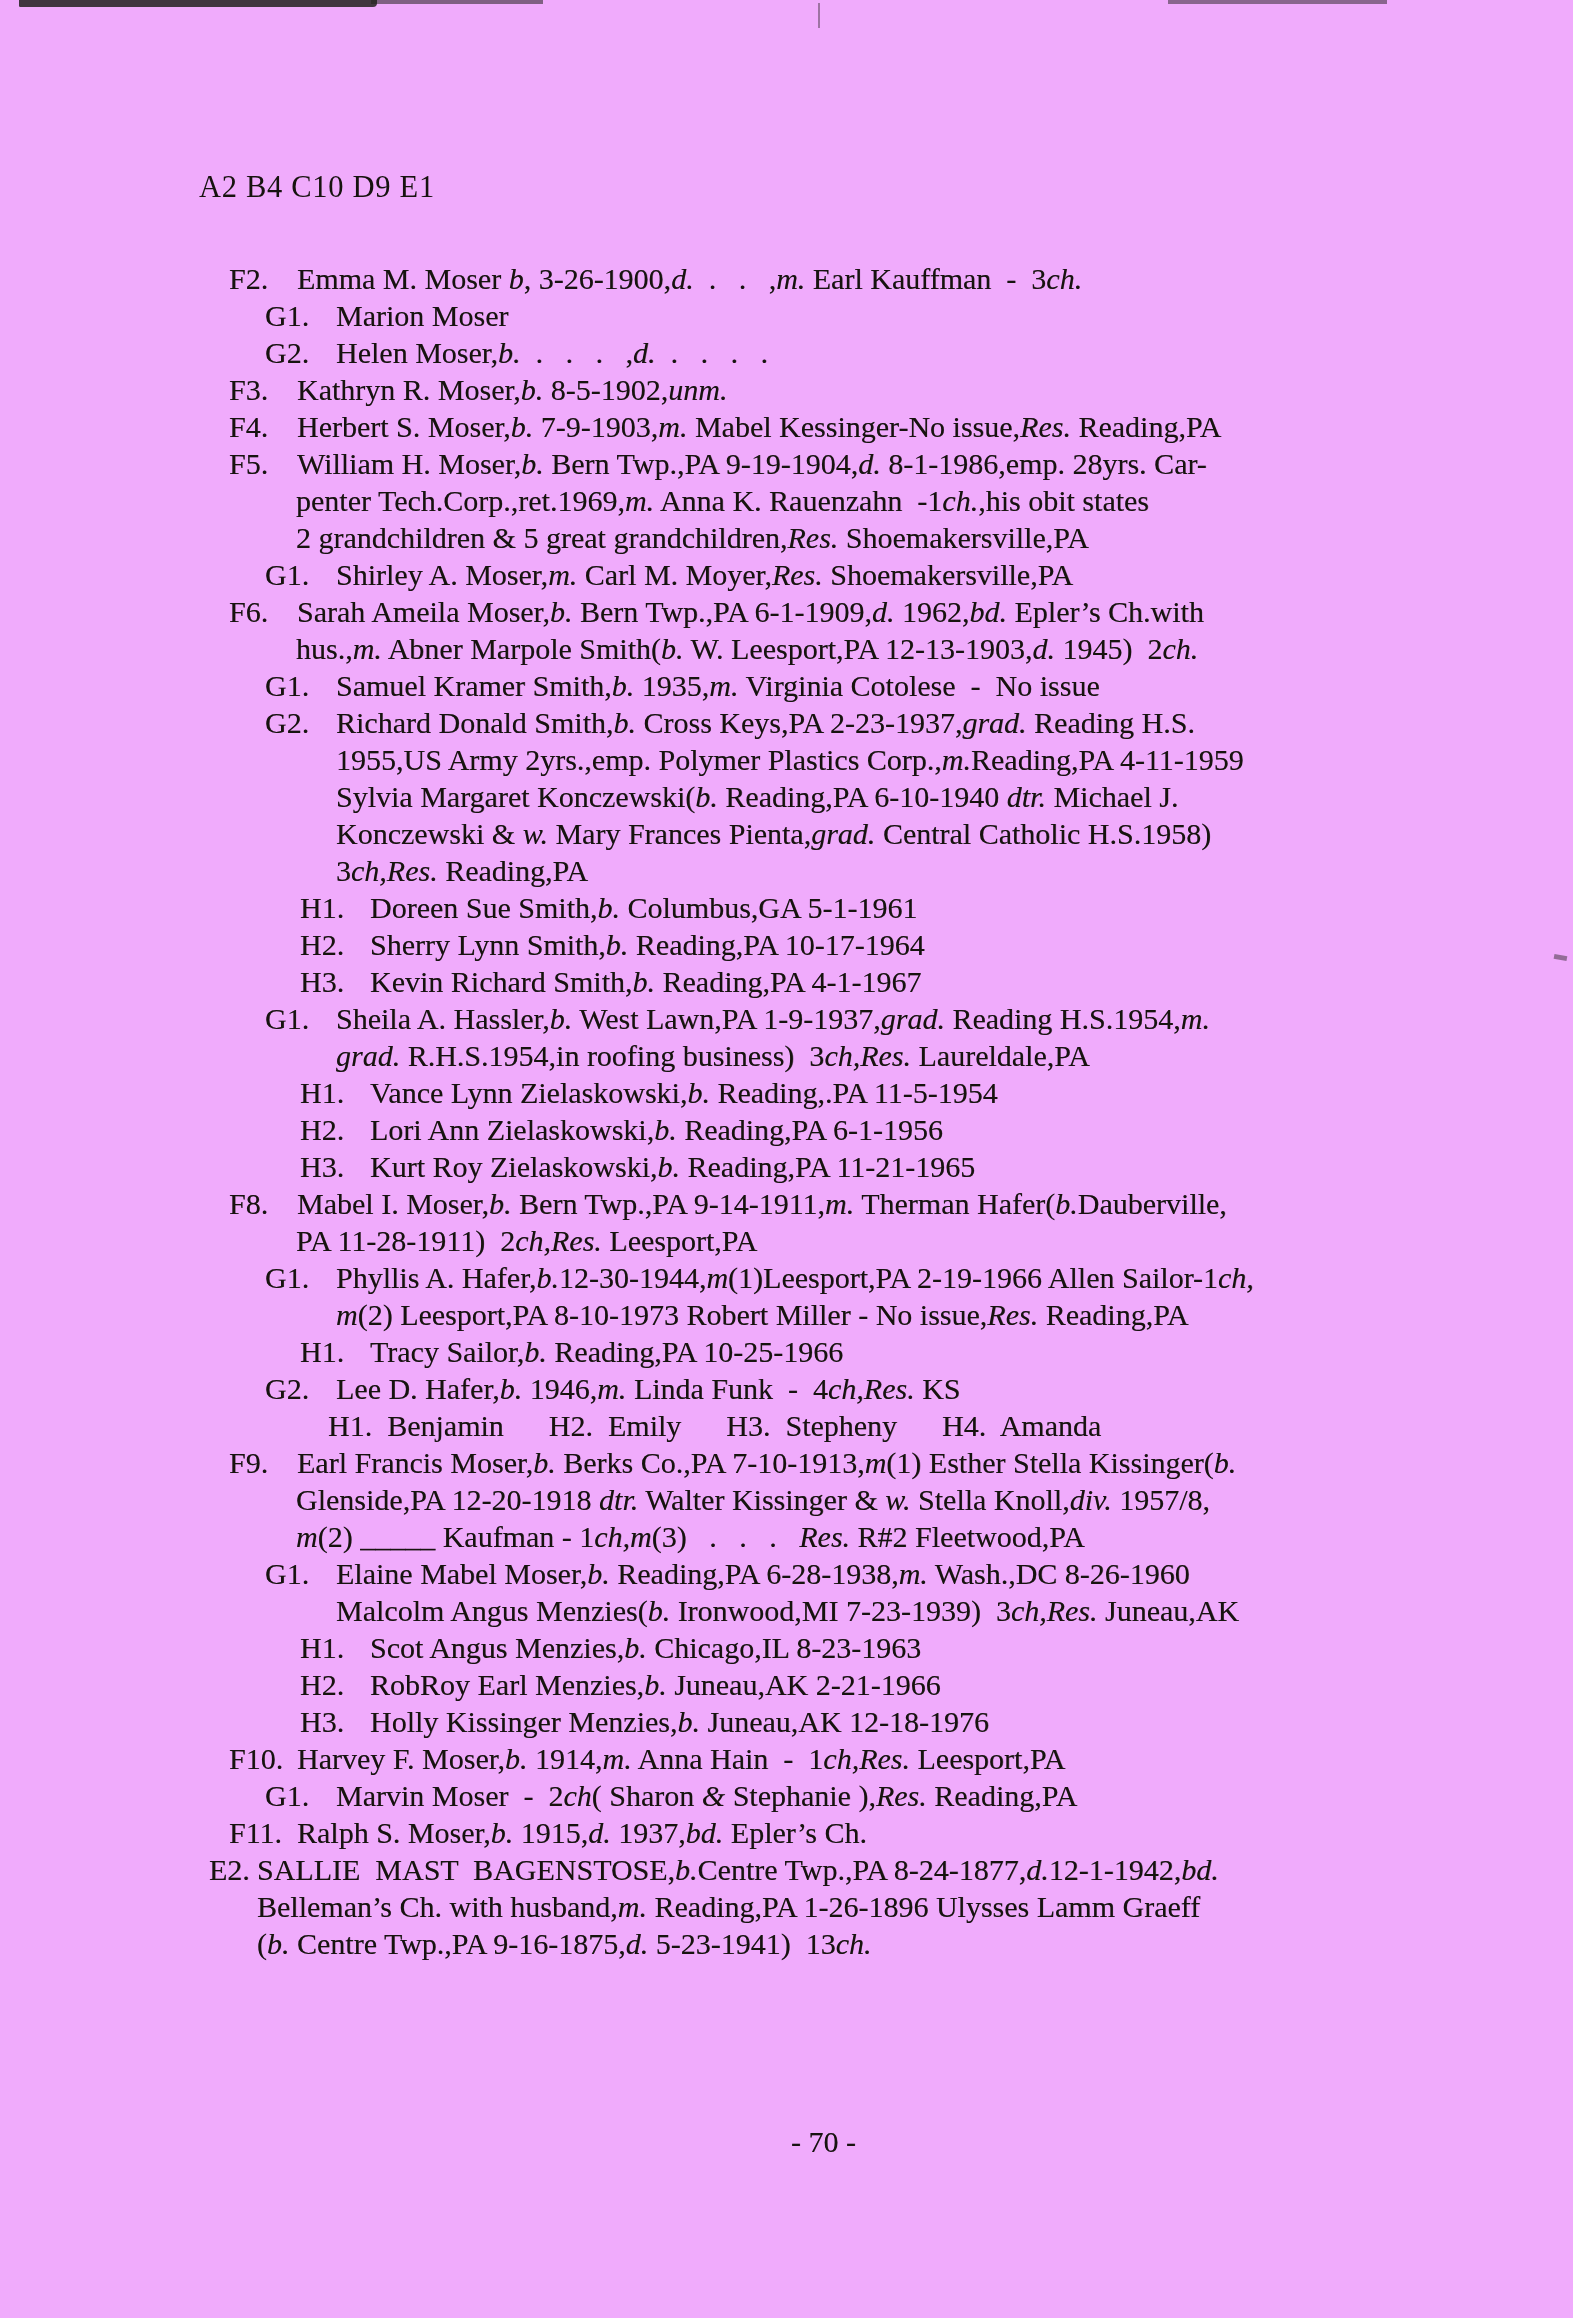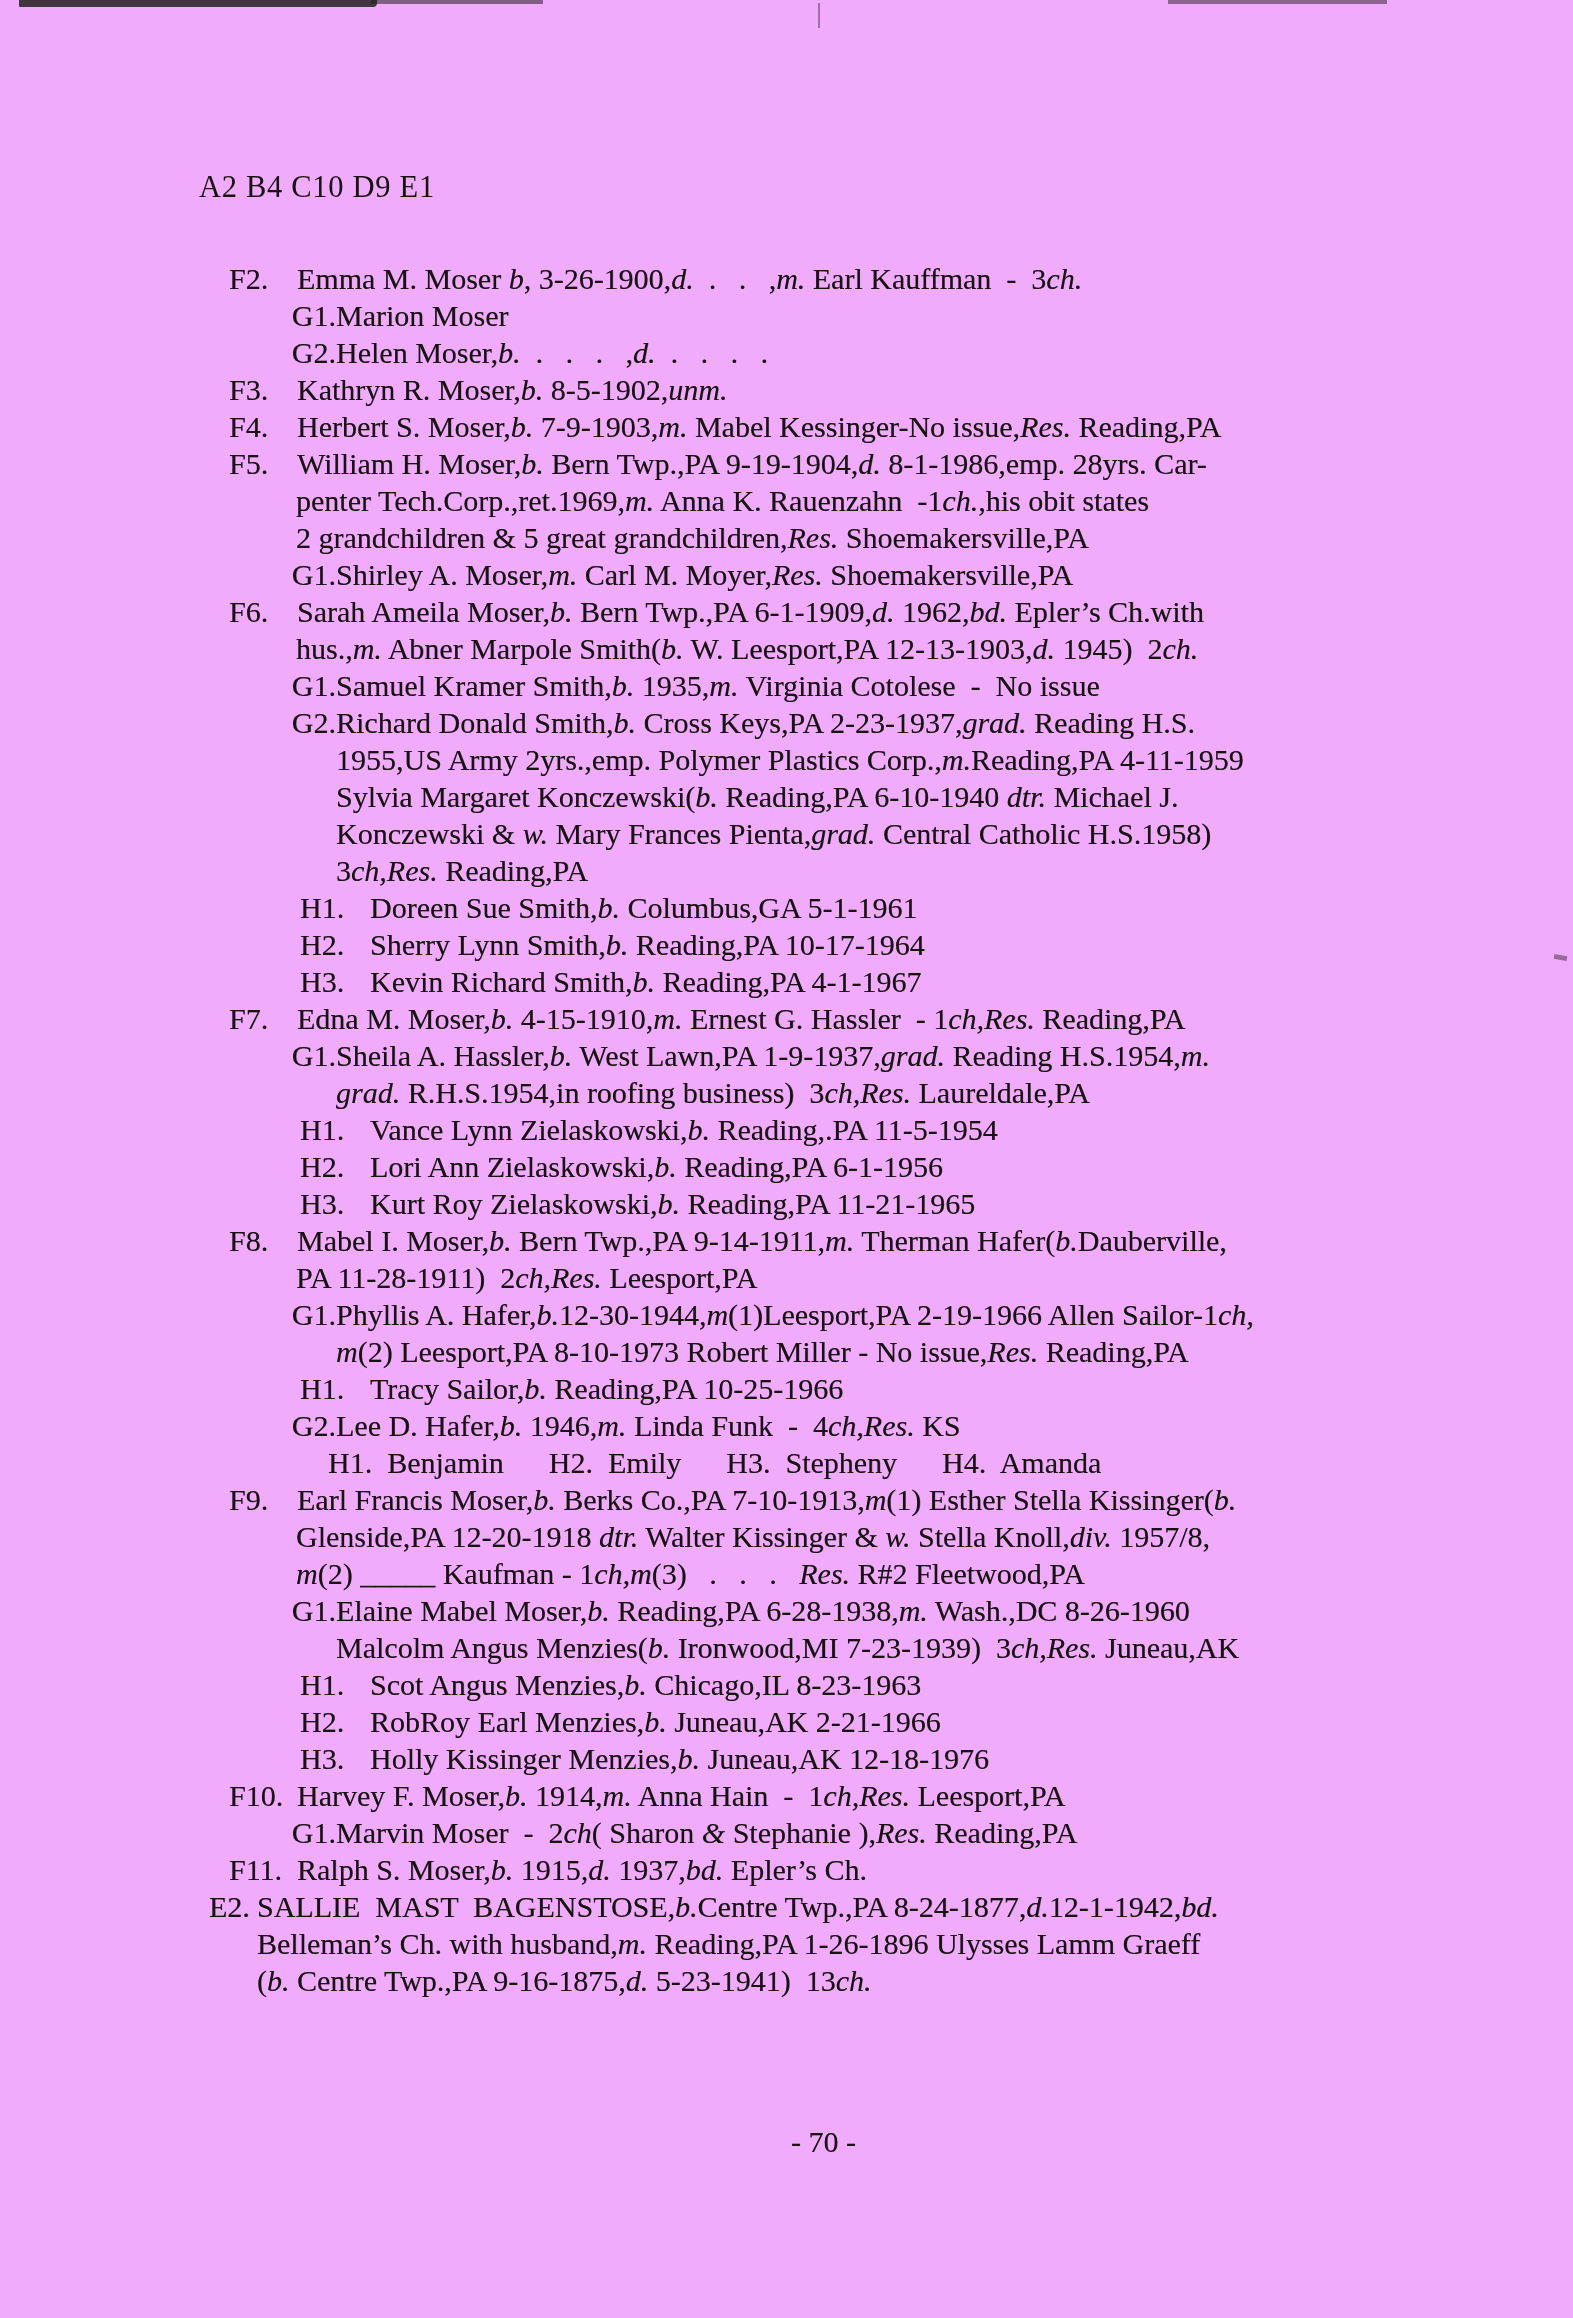--- a/index.html
+++ b/index.html
@@ -32,21 +32,21 @@
   .line{
     white-space:pre;
     height:37px;line-height:37px;
     font-size:30px;
     text-shadow:0.3px 0.3px 0.3px rgba(20,16,10,.45);
   }
   .it{font-style:italic;}
   .label{display:inline-block;}
   .e{margin-left:209px;}      .e .label{width:48px;}
   .f{margin-left:229px;}      .f .label{width:68px;}
-  .g{margin-left:265px;}      .g .label{width:71px;text-align:right;}
+  .g{margin-left:265px;}      .g .label{width:71px;}
   .h{margin-left:300px;}      .h .label{width:70px;}
   .e-cont{margin-left:257px;}
   .f-cont{margin-left:296px;}
   .g-cont{margin-left:336px;}
   .h-row{margin-left:328px;}
   .footer-number{
     position:absolute;left:0;top:2125px;width:1573px;
     text-align:center;font-size:30px;white-space:pre;
     text-shadow:0.3px 0.3px 0.3px rgba(20,16,10,.45);
     padding-left:37px;
@@ -78,21 +78,20 @@
       <div class="line f-cont"><span>hus.,</span><span class="it">m.</span><span> Abner Marpole Smith(</span><span class="it">b.</span><span> W. Leesport,PA 12-13-1903,</span><span class="it">d.</span><span> 1945)  2</span><span class="it">ch.</span></div>
       <div class="line g"><span class="label">G1.</span><span>Samuel Kramer Smith,</span><span class="it">b.</span><span> 1935,</span><span class="it">m.</span><span> Virginia Cotolese  -  No issue</span></div>
       <div class="line g"><span class="label">G2.</span><span>Richard Donald Smith,</span><span class="it">b.</span><span> Cross Keys,PA 2-23-1937,</span><span class="it">grad.</span><span> Reading H.S.</span></div>
       <div class="line g-cont"><span>1955,US Army 2yrs.,emp. Polymer Plastics Corp.,</span><span class="it">m.</span><span>Reading,PA 4-11-1959</span></div>
       <div class="line g-cont"><span>Sylvia Margaret Konczewski(</span><span class="it">b.</span><span> Reading,PA 6-10-1940 </span><span class="it">dtr.</span><span> Michael J.</span></div>
       <div class="line g-cont"><span>Konczewski &amp; </span><span class="it">w.</span><span> Mary Frances Pienta,</span><span class="it">grad.</span><span> Central Catholic H.S.1958)</span></div>
       <div class="line g-cont"><span>3</span><span class="it">ch,Res.</span><span> Reading,PA</span></div>
       <div class="line h"><span class="label">H1.</span><span>Doreen Sue Smith,</span><span class="it">b.</span><span> Columbus,GA 5-1-1961</span></div>
       <div class="line h"><span class="label">H2.</span><span>Sherry Lynn Smith,</span><span class="it">b.</span><span> Reading,PA 10-17-1964</span></div>
       <div class="line h"><span class="label">H3.</span><span>Kevin Richard Smith,</span><span class="it">b.</span><span> Reading,PA 4-1-1967</span></div>
-      <div class="line f"><span class="label">F7.</span><span>Edna M. Moser,</span><span class="it">b.</span><span> 4-15-1910,</span><span class="it">m.</span><span> Ernest G. Hassler  - 1</span><span class="it">ch,Res.</span><span> Reading,PA</span></div>
       <div class="line g"><span class="label">G1.</span><span>Sheila A. Hassler,</span><span class="it">b.</span><span> West Lawn,PA 1-9-1937,</span><span class="it">grad.</span><span> Reading H.S.1954,</span><span class="it">m.</span></div>
       <div class="line g-cont"><span class="it">grad.</span><span> R.H.S.1954,in roofing business)  3</span><span class="it">ch,Res.</span><span> Laureldale,PA</span></div>
       <div class="line h"><span class="label">H1.</span><span>Vance Lynn Zielaskowski,</span><span class="it">b.</span><span> Reading,.PA 11-5-1954</span></div>
       <div class="line h"><span class="label">H2.</span><span>Lori Ann Zielaskowski,</span><span class="it">b.</span><span> Reading,PA 6-1-1956</span></div>
       <div class="line h"><span class="label">H3.</span><span>Kurt Roy Zielaskowski,</span><span class="it">b.</span><span> Reading,PA 11-21-1965</span></div>
       <div class="line f"><span class="label">F8.</span><span>Mabel I. Moser,</span><span class="it">b.</span><span> Bern Twp.,PA 9-14-1911,</span><span class="it">m.</span><span> Therman Hafer(</span><span class="it">b.</span><span>Dauberville,</span></div>
       <div class="line f-cont"><span>PA 11-28-1911)  2</span><span class="it">ch,Res.</span><span> Leesport,PA</span></div>
       <div class="line g"><span class="label">G1.</span><span>Phyllis A. Hafer,</span><span class="it">b.</span><span>12-30-1944,</span><span class="it">m</span><span>(1)Leesport,PA 2-19-1966 Allen Sailor-1</span><span class="it">ch,</span></div>
       <div class="line g-cont"><span class="it">m</span><span>(2) Leesport,PA 8-10-1973 Robert Miller - No issue,</span><span class="it">Res.</span><span> Reading,PA</span></div>
       <div class="line h"><span class="label">H1.</span><span>Tracy Sailor,</span><span class="it">b.</span><span> Reading,PA 10-25-1966</span></div>

